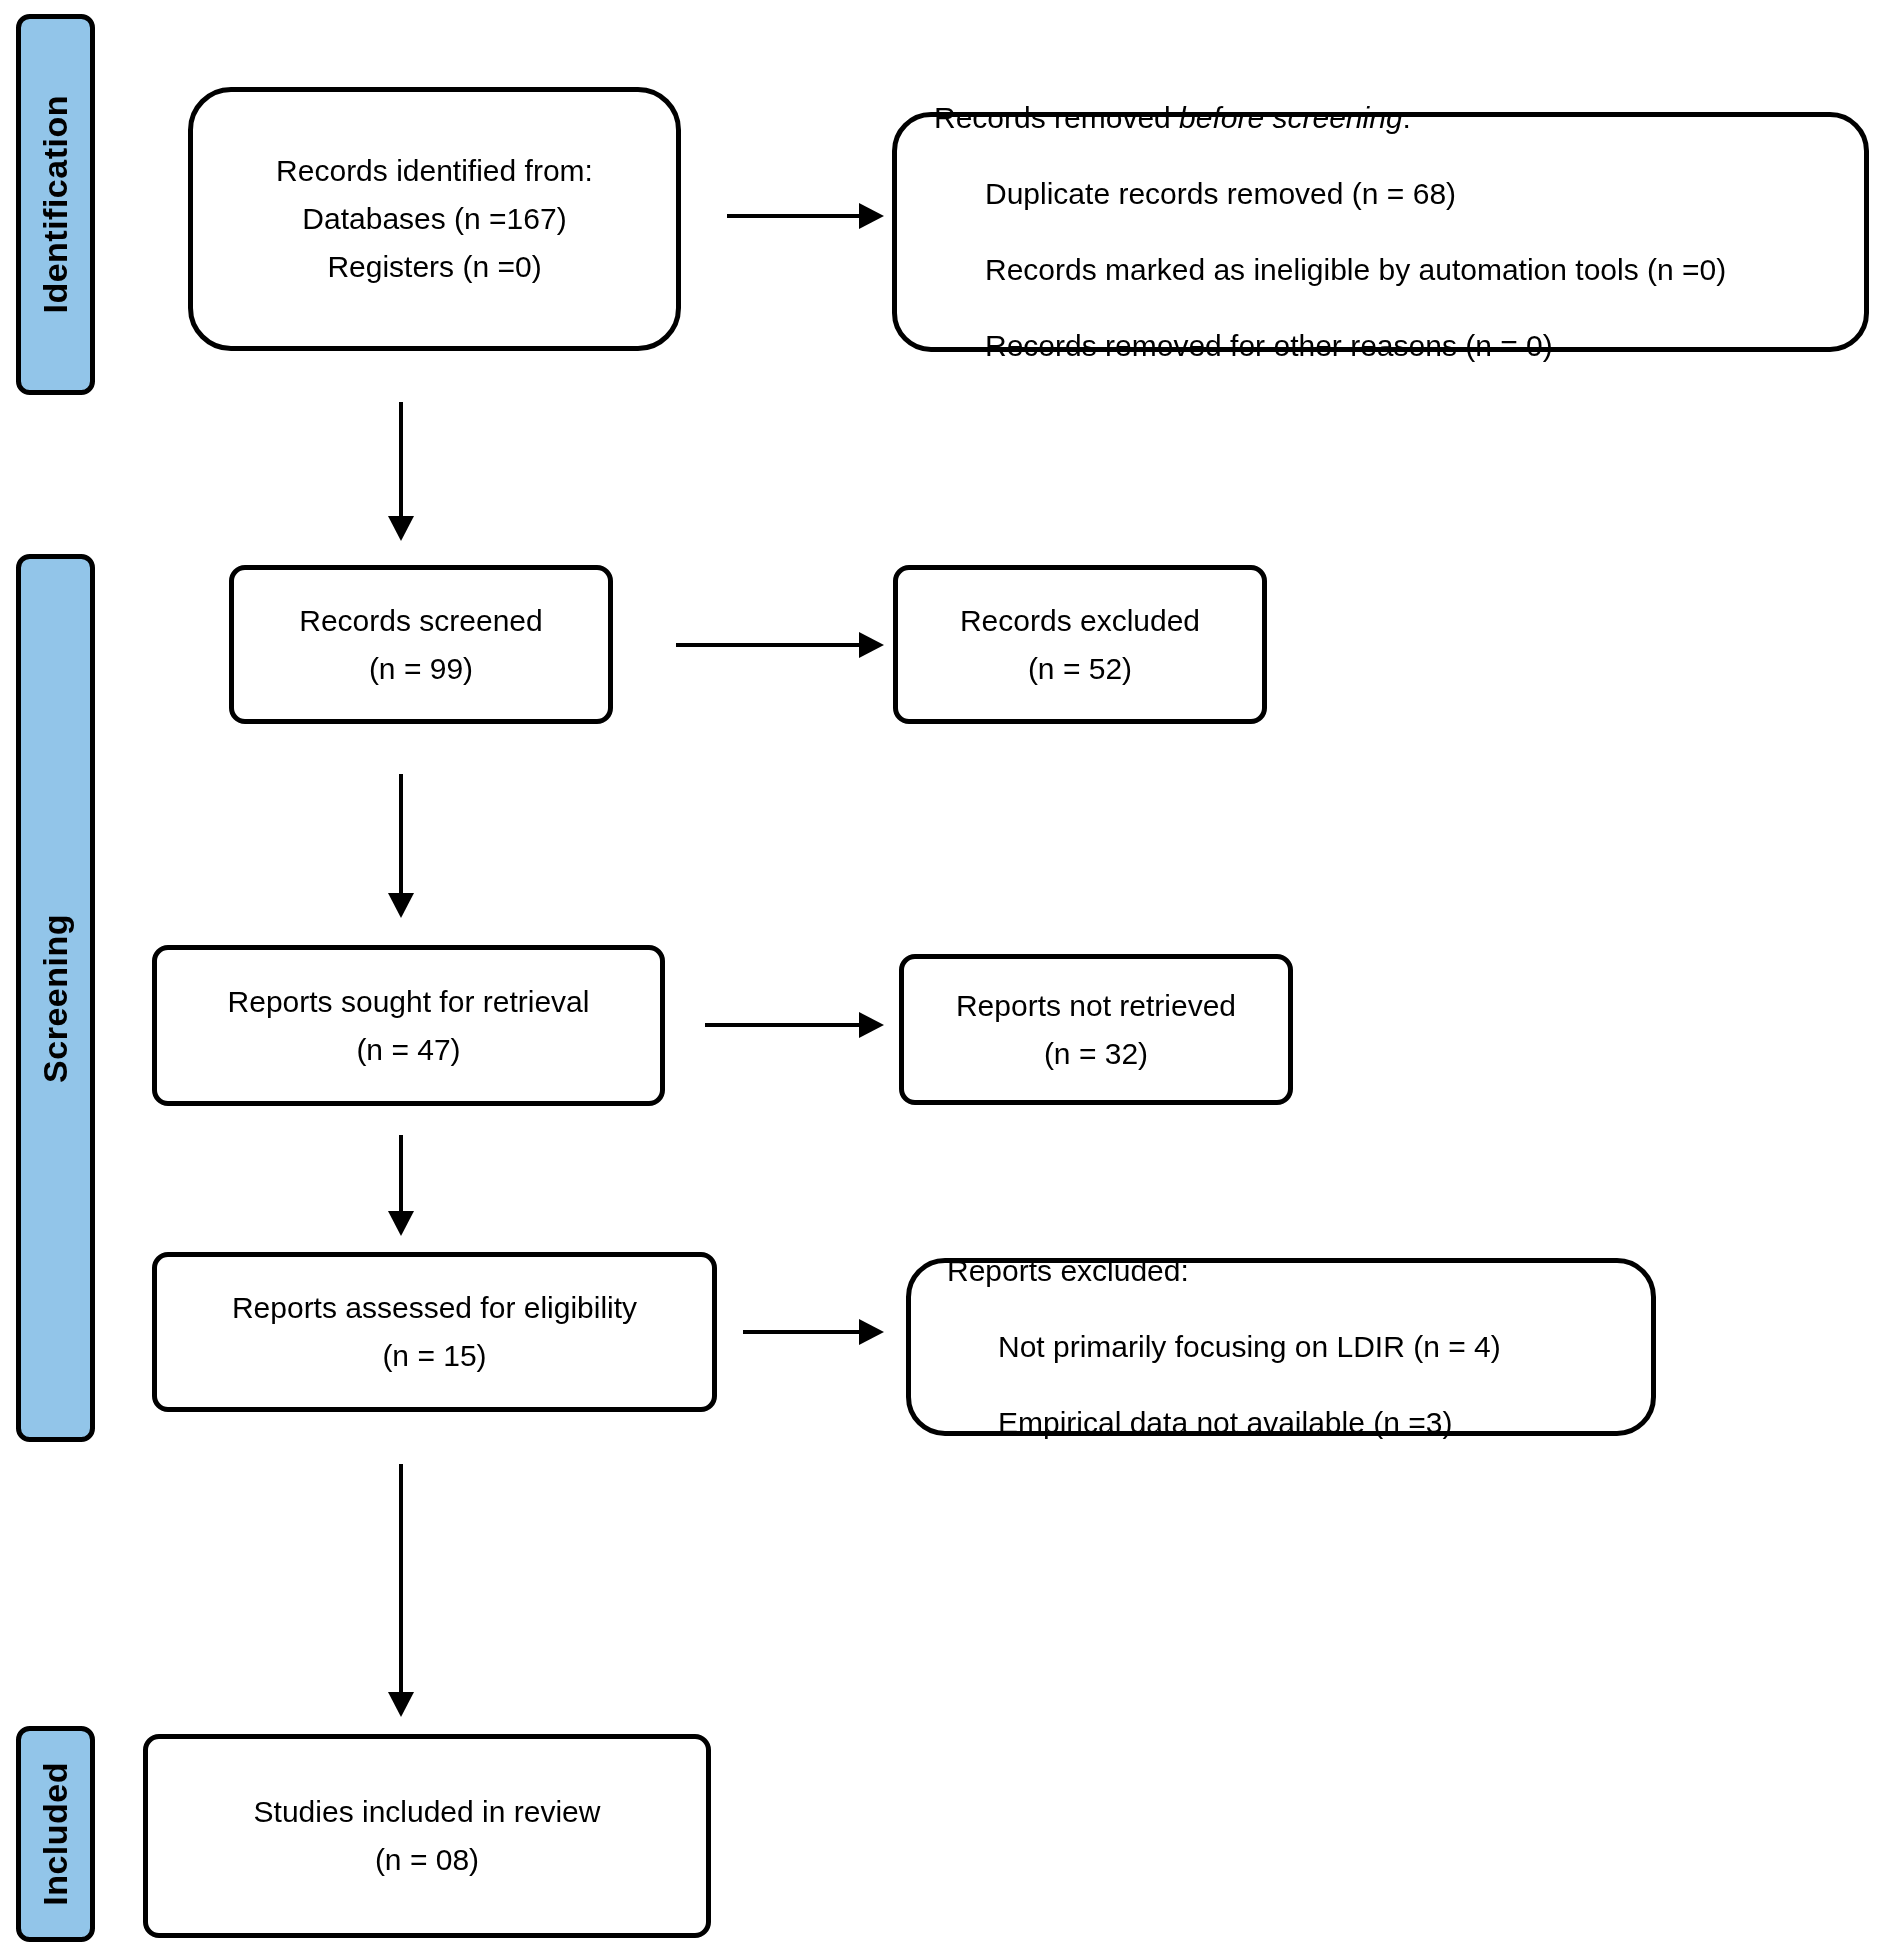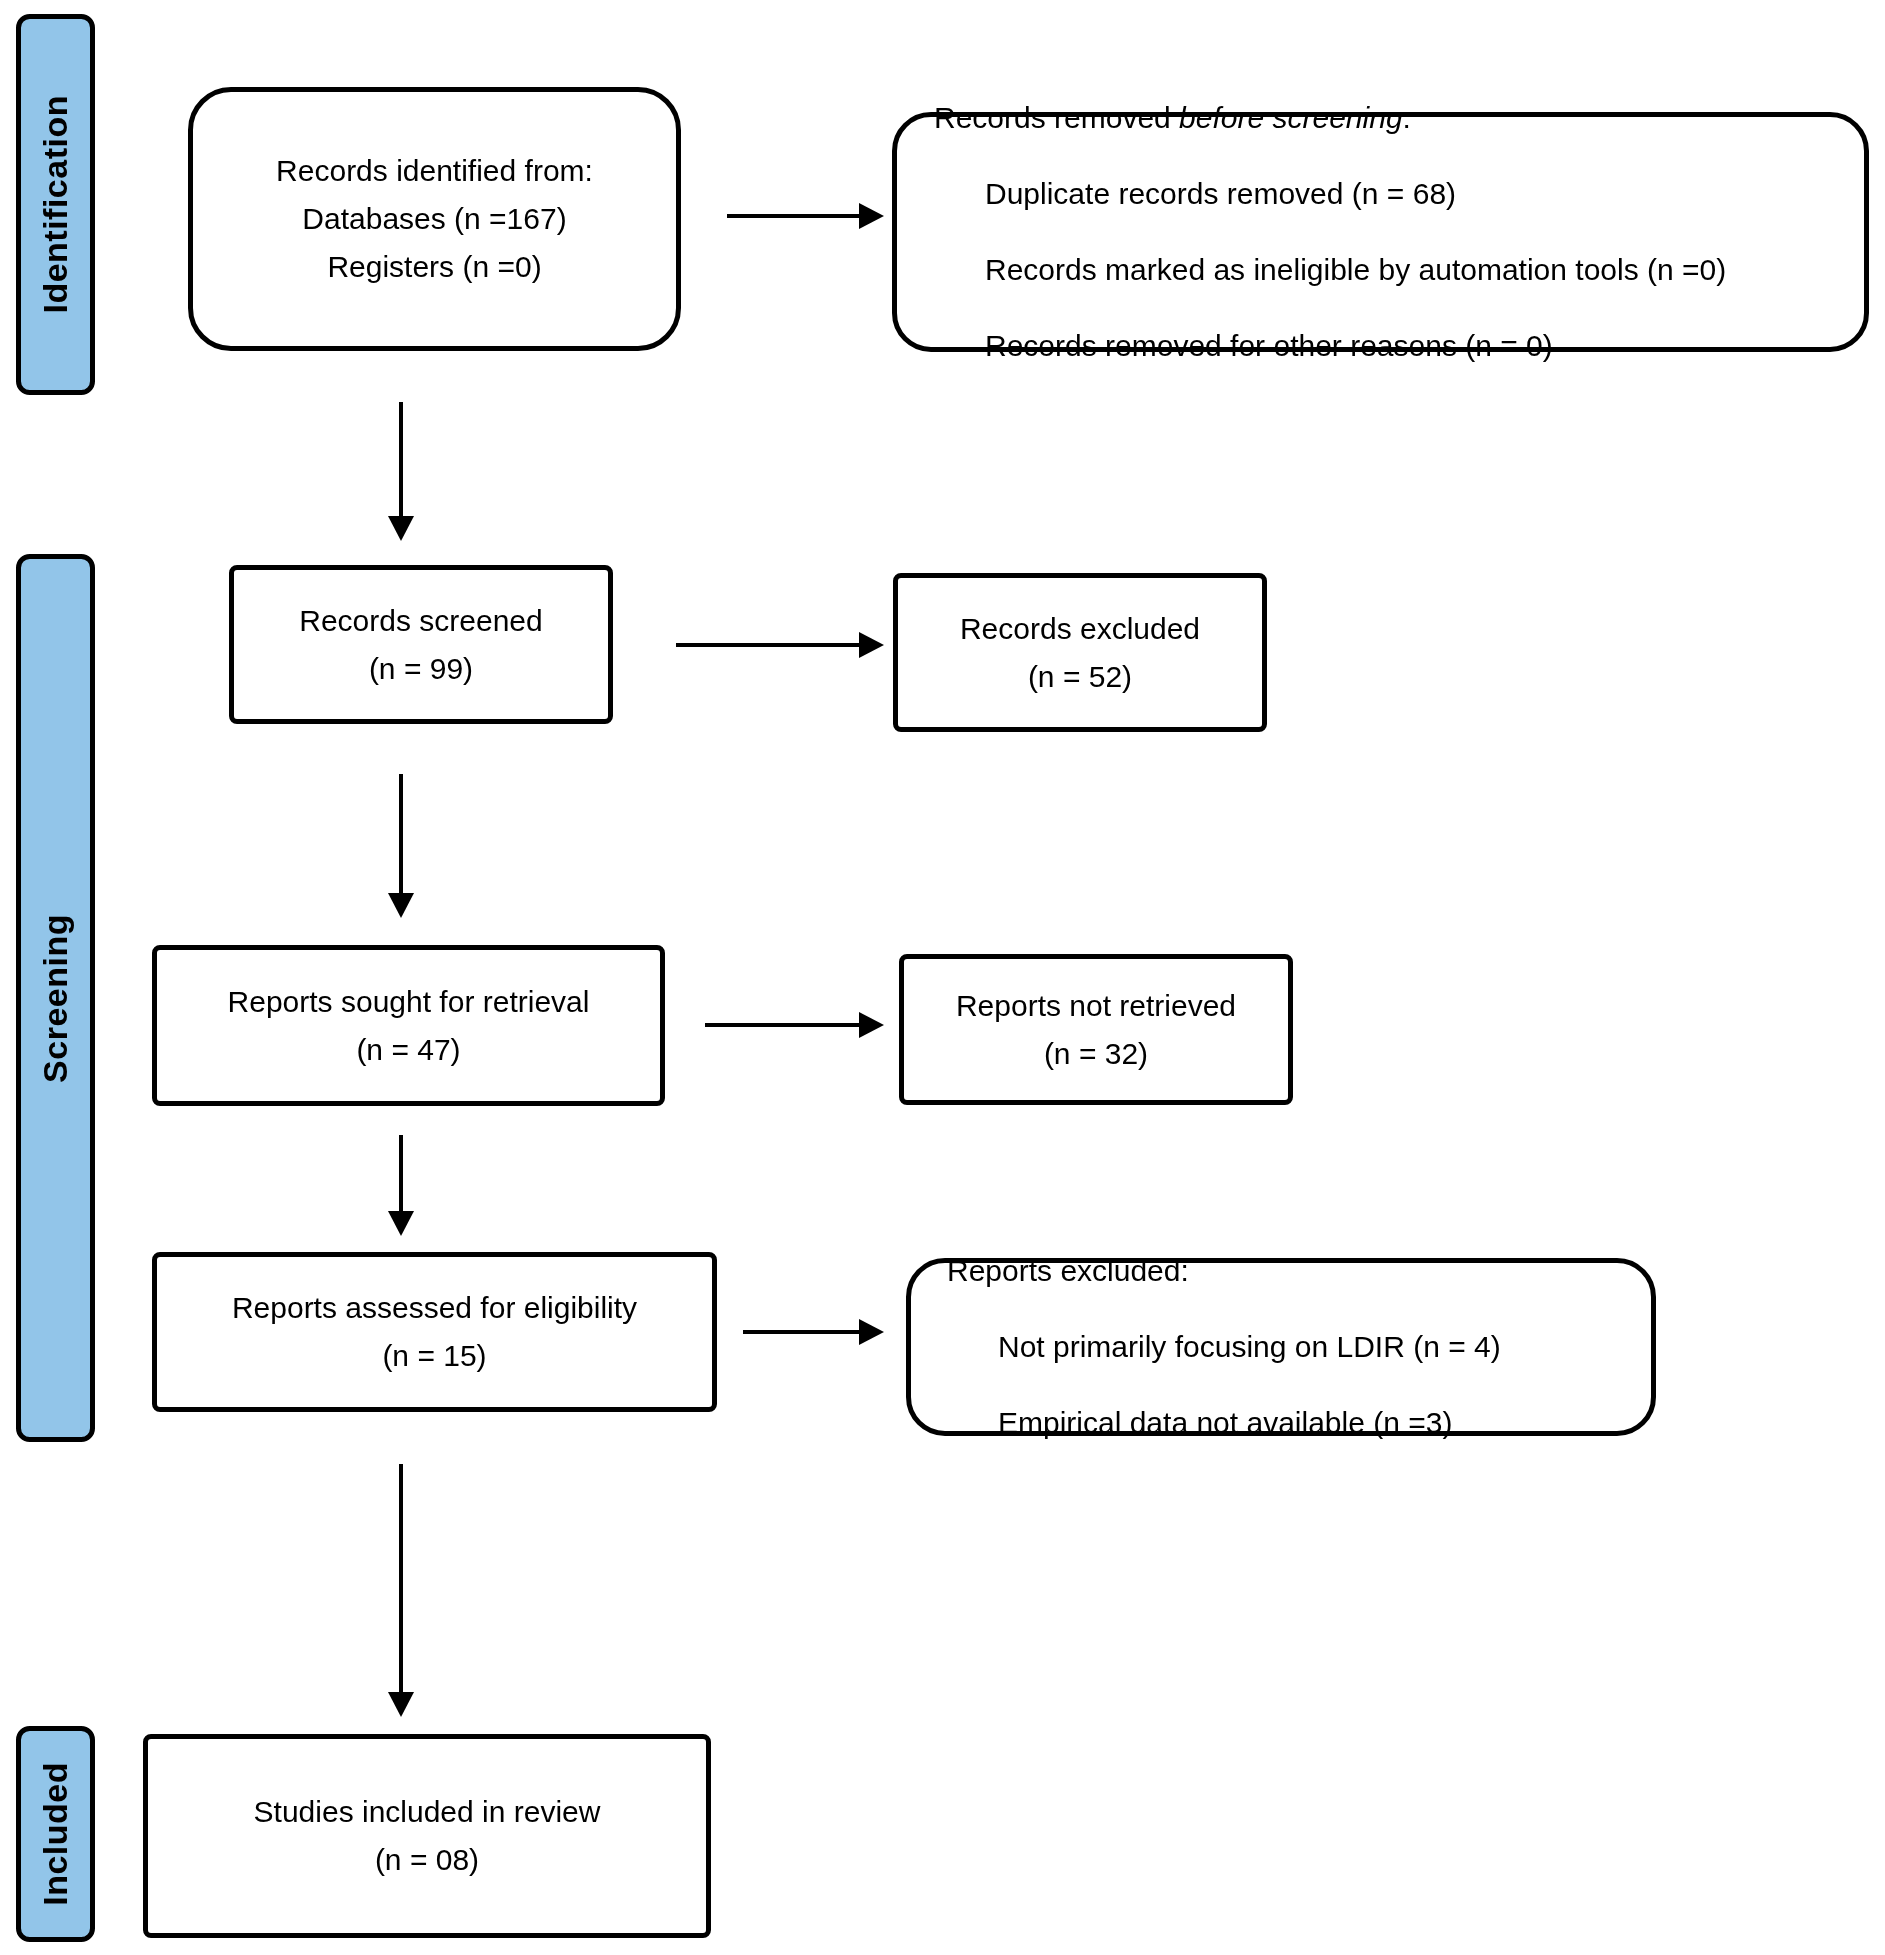--- a/index.html
+++ b/index.html
@@ -41,21 +41,21 @@
     box-sizing:border-box;
     display:flex;flex-direction:column;justify-content:center;
     font-size:30px;line-height:1.6;
   }
   .box.center{align-items:center;text-align:center;}
   .box.left{align-items:flex-start;text-align:left;}
   .box .line{white-space:nowrap;}
   .box.left .intro{padding-left:0;}
   .box.left .item{padding-left:51px;white-space:nowrap;margin-top:28px;}
   .r95{border-radius:43px;}
-  .r70{border-radius:8px;}
+  .r70{border-radius:16px;}
   .r85{border-radius:39px;}
   em{font-style:italic;}
   
   .shaft-h{position:absolute;height:3.7px;background:var(--outline);}
   .shaft-v{position:absolute;width:3.7px;background:var(--outline);}
   .head-right{
     position:absolute;width:0;height:0;
     border-top:13px solid transparent;
     border-bottom:13px solid transparent;
     border-left:25px solid var(--outline);
@@ -92,21 +92,21 @@
     <div class="line intro"><span>Records removed </span><em>before screening</em><span>:</span></div>
     <div class="line item">Duplicate records removed (n = 68)</div>
     <div class="line item">Records marked as ineligible by automation tools (n =0)</div>
     <div class="line item">Records removed for other reasons (n = 0)</div>
   </div>
 
   <div class="box center r70" style="left:229px;top:565px;width:384px;height:159px;">
     <div class="line">Records screened</div>
     <div class="line">(n = 99)</div>
   </div>
-  <div class="box center r70" style="left:893px;top:565px;width:374px;height:159px;margin-top:8px;">
+  <div class="box center r70" style="left:893px;top:565px;width:374px;height:159px;">
     <div class="line">Records excluded</div>
     <div class="line">(n = 52)</div>
   </div>
 
   <div class="box center r70" style="left:152px;top:945px;width:513px;height:161px;">
     <div class="line">Reports sought for retrieval</div>
     <div class="line">(n = 47)</div>
   </div>
   <div class="box center r70" style="left:899px;top:954px;width:394px;height:151px;">
     <div class="line">Reports not retrieved</div>

